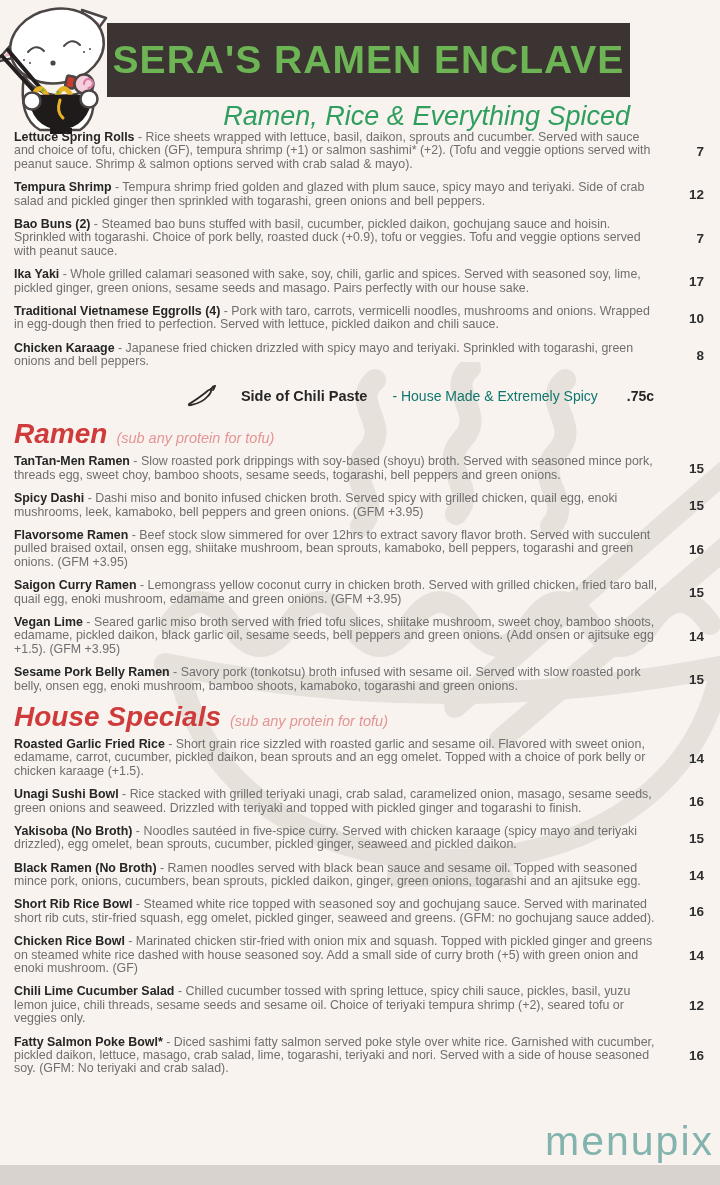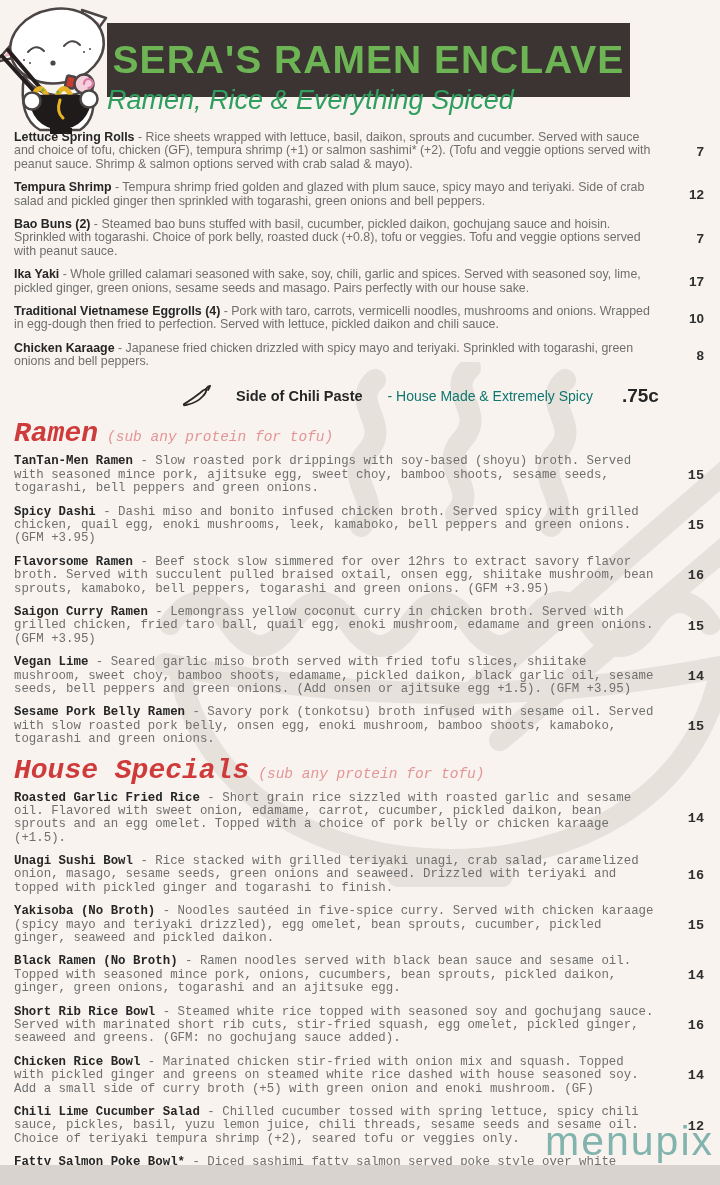--- a/index.html
+++ b/index.html
@@ -13,55 +13,55 @@
   .banner {
     position:absolute; left:107px; top:23px; width:523px; height:74px;
     background:#3b3432; display:flex; align-items:center; justify-content:center;
     z-index:1;
   }
   .banner h1 {
     margin:0; color:#6db554; font-size:39px; font-weight:bold; letter-spacing:1px;
     white-space:nowrap;
   }
   .tagline {
-    position:absolute; left:107px; top:85px; width:523px; text-align:left;
+    position:absolute; left:107px; top:101px; width:523px; text-align:right;
     font-style:italic; color:#2f9e5f; font-size:27px; z-index:1; white-space:nowrap;
   }
   .logo { position:absolute; left:-6px; top:0px; width:134px; height:142px; z-index:2; }
   
   .bowl-wm { position:absolute; left:150px; top:362px; width:600px; height:530px; z-index:0; }
   .menupix-wm {
     position:absolute; right:6px; top:1118px; z-index:3;
     font-size:41px; letter-spacing:2px; color:#0f766e; opacity:0.5;
   }
   
   .menu-body { position:absolute; left:14px; top:131px; width:692px; z-index:2; }
   .sec-head {
     display:flex; align-items:baseline; gap:9px; margin:0 0 7px 0; line-height:1;
   }
   .sec-name { color:#cf3b3b; font-size:28px; font-weight:bold; font-style:italic; }
   .sec-sub  { color:#e39595; font-size:14.5px; font-style:italic; font-weight:normal; }
   .menu-section { margin-bottom:8px; }
-  .menu-section + .menu-section { margin-top:2px;font-family:Liberation Mono, monospace; }
+  .menu-section + .menu-section { margin-top:2px; }
   .item { display:flex; align-items:center; gap:10px; margin-bottom:10px; }
   .item-text { flex:1; margin:0; font-size:12.4px; line-height:1.08; color:#6f6f6f; }
   .item-name { color:#262626; font-weight:bold; }
   .item-price {
     flex:none; width:34px; text-align:right; padding-right:2px;
     color:#2f2f2f; font-weight:bold; font-size:13.5px;
   }
   
   .note-row {
     display:flex; align-items:center; justify-content:center; gap:25px;
     margin:16px 40px 12px 160px; white-space:nowrap;
   }
   .note-icon { width:30px; height:24px; flex:none; }
   .note-label { color:#262626; font-weight:bold; font-size:14.5px; }
   .note-desc  { color:#0f766e; font-size:14px; }
-  .note-price { color:#262626; font-weight:bold; font-size:19px; margin-left:4px; }
+  .note-price { color:#262626; font-weight:bold; font-size:14px; margin-left:4px; }
 </style>
 </head>
 <body>
 
 <div class="page">
 
   <svg class="bowl-wm" viewBox="0 0 600 530" fill="none" stroke="#e7e1db" stroke-width="22" stroke-linecap="round">
     <path d="M225,18 c-26,24 18,44 -8,72 c-26,28 18,48 -6,74"></path>
     <path d="M320,6 c-26,24 18,44 -8,72 c-26,28 18,48 -6,74"></path>
     <path d="M415,18 c-26,24 18,44 -8,72 c-26,28 18,48 -6,74"></path>
@@ -113,21 +113,21 @@
       <section class="menu-section">
         <div class="item">
           <p class="item-text"><span class="item-name">Lettuce Spring Rolls</span><span class="item-desc"> - Rice sheets wrapped with lettuce, basil, daikon, sprouts and cucumber. Served with sauce and choice of tofu, chicken (GF), tempura shrimp (+1) or salmon sashimi* (+2). (Tofu and veggie options served with peanut sauce. Shrimp &amp; salmon options served with crab salad &amp; mayo).</span></p>
           <div class="item-price">7</div>
         </div>
         <div class="item">
           <p class="item-text"><span class="item-name">Tempura Shrimp</span><span class="item-desc"> - Tempura shrimp fried golden and glazed with plum sauce, spicy mayo and teriyaki. Side of crab salad and pickled ginger then sprinkled with togarashi, green onions and bell peppers.</span></p>
           <div class="item-price">12</div>
         </div>
         <div class="item">
-          <p class="item-text"><span class="item-name">Bao Buns (2)</span><span class="item-desc"> - Steamed bao buns stuffed with basil, cucumber, pickled daikon, gochujang sauce and hoisin. Sprinkled with togarashi. Choice of pork belly, roasted duck (+0.8), tofu or veggies. Tofu and veggie options served with peanut sauce.</span></p>
+          <p class="item-text"><span class="item-name">Bao Buns (2)</span><span class="item-desc"> - Steamed bao buns stuffed with basil, cucumber, pickled daikon, gochujang sauce and hoisin. Sprinkled with togarashi. Choice of pork belly, roasted duck (+0.9), tofu or veggies. Tofu and veggie options served with peanut sauce.</span></p>
           <div class="item-price">7</div>
         </div>
         <div class="item">
           <p class="item-text"><span class="item-name">Ika Yaki</span><span class="item-desc"> - Whole grilled calamari seasoned with sake, soy, chili, garlic and spices. Served with seasoned soy, lime, pickled ginger, green onions, sesame seeds and masago. Pairs perfectly with our house sake.</span></p>
           <div class="item-price">17</div>
         </div>
         <div class="item">
           <p class="item-text"><span class="item-name">Traditional Vietnamese Eggrolls (4)</span><span class="item-desc"> - Pork with taro, carrots, vermicelli noodles, mushrooms and onions. Wrapped in egg-dough then fried to perfection. Served with lettuce, pickled daikon and chili sauce.</span></p>
           <div class="item-price">10</div>
         </div>
@@ -144,21 +144,21 @@
           <span class="note-desc">- House Made &amp; Extremely Spicy</span>
           <span class="note-price">.75c</span>
         </div>
       </section>
       <section class="menu-section">
         <h2 class="sec-head">
           <span class="sec-name">Ramen</span>
           <span class="sec-sub">(sub any protein for tofu)</span>
         </h2>
         <div class="item">
-          <p class="item-text"><span class="item-name">TanTan-Men Ramen</span><span class="item-desc"> - Slow roasted pork drippings with soy-based (shoyu) broth. Served with seasoned mince pork, ajitsuke egg, sweet choy, bamboo shoots, sesame seeds, togarashi, bell peppers and green onions.</span></p>
+          <p class="item-text"><span class="item-name">TanTan-Men Ramen</span><span class="item-desc"> - Slow roasted pork drippings with soy-based (shoyu) broth. Served with seasoned mince pork, threads egg, sweet choy, bamboo shoots, sesame seeds, togarashi, bell peppers and green onions.</span></p>
           <div class="item-price">15</div>
         </div>
         <div class="item">
           <p class="item-text"><span class="item-name">Spicy Dashi</span><span class="item-desc"> - Dashi miso and bonito infused chicken broth. Served spicy with grilled chicken, quail egg, enoki mushrooms, leek, kamaboko, bell peppers and green onions. (GFM +3.95)</span></p>
           <div class="item-price">15</div>
         </div>
         <div class="item">
           <p class="item-text"><span class="item-name">Flavorsome Ramen</span><span class="item-desc"> - Beef stock slow simmered for over 12hrs to extract savory flavor broth. Served with succulent pulled braised oxtail, onsen egg, shiitake mushroom, bean sprouts, kamaboko, bell peppers, togarashi and green onions. (GFM +3.95)</span></p>
           <div class="item-price">16</div>
         </div>

